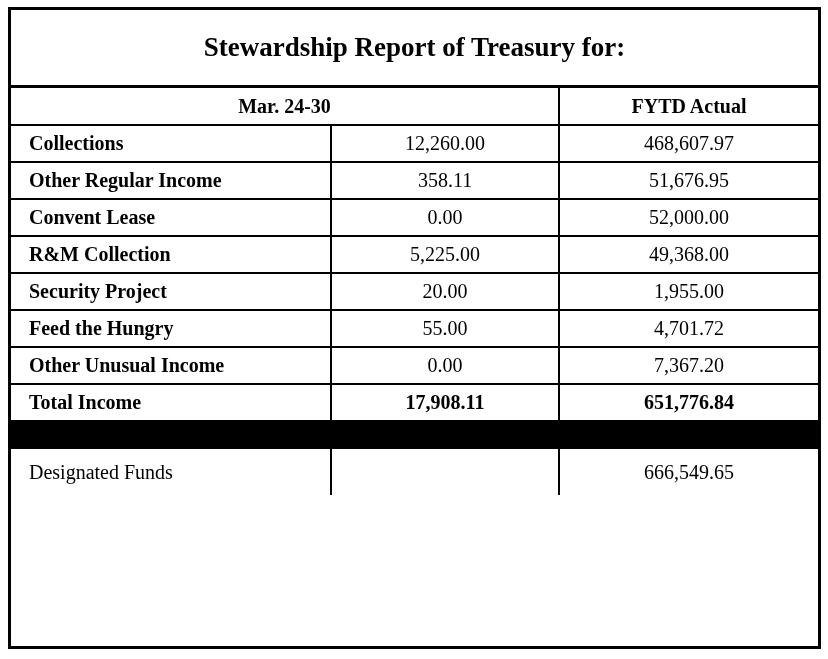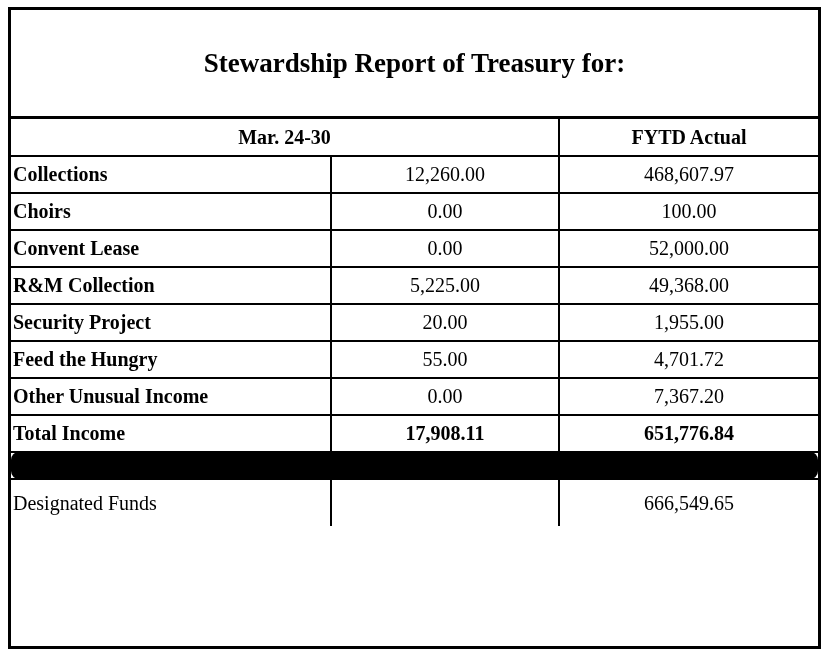--- a/index.html
+++ b/index.html
@@ -15,21 +15,21 @@
     overflow: hidden;
   }
   .report-frame {
     position: absolute;
     left: 8px; top: 7px;
     width: 813px; height: 642px;
     border: 3px solid #000000;
     background: #ffffff;
   }
   .title-box {
-    height: 109px;
+    height: 78px;
     border-bottom: 3px solid #000000;
     display: flex;
     align-items: center;
     justify-content: center;
   }
   .title-box h1 {
     font-size: 27px;
     font-weight: bold;
     color: #000000;
     letter-spacing: 0px;
@@ -46,28 +46,28 @@
     border: 2px solid #000000;
     font-size: 20px;
     color: #000000;
     vertical-align: middle;
     overflow: hidden;
     white-space: nowrap;
     margin-left: 7px;
   }
   
   td:first-child { border-left: none; }
-  td:last-child  { border-right: none; border-radius: 8px; }
+  td:last-child  { border-right: none; }
   tr:first-child td { border-top: none; }
   tr:last-child td  { border-bottom: none; }
 
   td.label {
     text-align: left;
     font-weight: bold;
-    padding-left: 2px;
+    padding-left: 18px;
   }
   td.value {
     text-align: center;
     font-weight: normal;
   }
   tr.hdr td {
     height: 37px;
     font-weight: bold;
     text-align: center;
   }
@@ -107,27 +107,27 @@
         <td colspan="2">Mar. 24-30</td>
         <td>FYTD Actual</td>
       </tr>
 
       <tr class="data">
         <td class="label">Collections</td>
         <td class="value">12,260.00</td>
         <td class="value">468,607.97</td>
       </tr>
 
+      <tr class="data">
+        <td class="label">Other Regular Income</td>
+        <td class="value">358.11</td>
+        <td class="value">51,676.95</td>
+      </tr>
 
 
-      <tr class="data">
-        <td class="label">Choirs</td>
-        <td class="value">0.00</td>
-        <td class="value">100.00</td>
-      </tr>
 
       <tr class="data">
         <td class="label">Convent Lease</td>
         <td class="value">0.00</td>
         <td class="value">52,000.00</td>
       </tr>
 
       <tr class="data">
         <td class="label">R&amp;M Collection</td>
         <td class="value">5,225.00</td>

